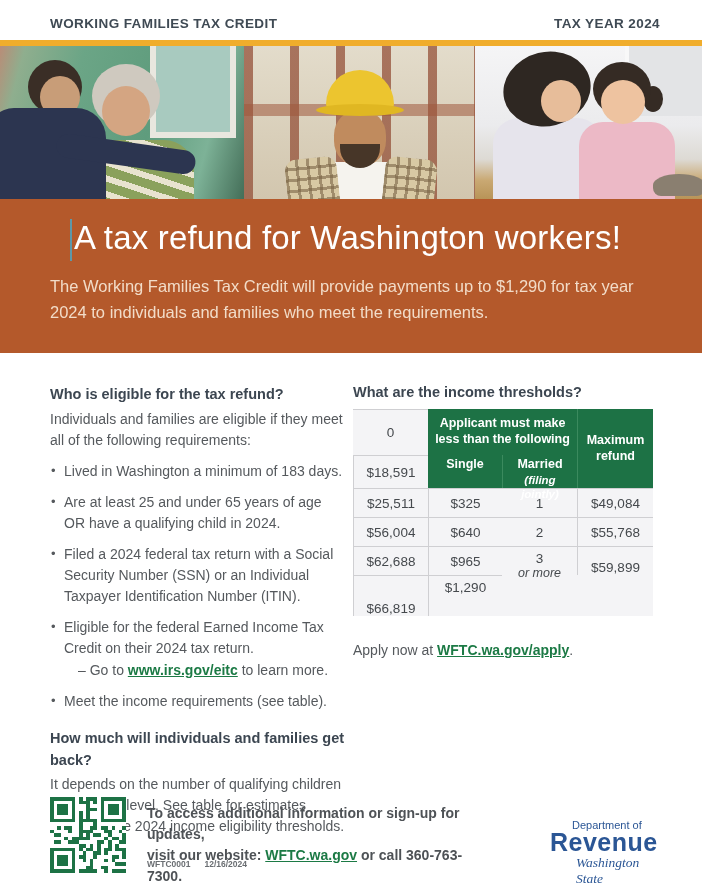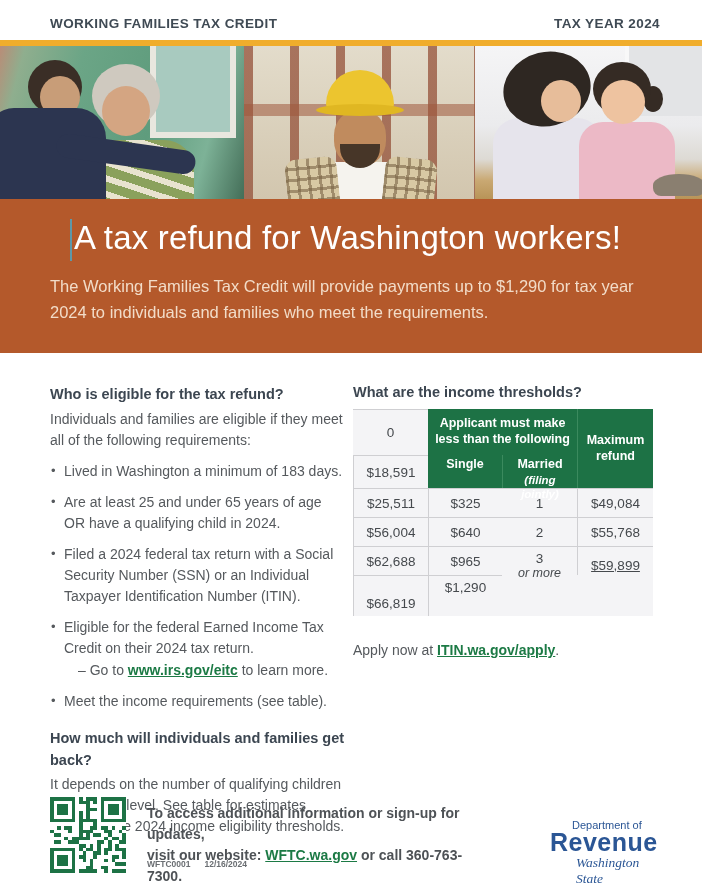--- a/index.html
+++ b/index.html
@@ -243,31 +243,31 @@
             <span>$62,688</span>
           </div>
         <div class="bc c4">
             <span>$965</span>
           </div>
 
         <div class="bc c1" style="justify-content:flex-start;padding-top:4px;">
           <span>3</span>
           <span class="note">or more</span>
         </div>
-        <div class="bc c2" style="justify-content:center;padding-top:8px;text-decoration:underline;">
+        <div class="bc c2" style="justify-content:flex-end;padding-top:8px;">
             <span>$59,899</span>
           </div>
-        <div class="bc c3" style="justify-content:center;padding-top:14px;">
+        <div class="bc c3" style="justify-content:flex-end;padding-top:14px;">
             <span>$66,819</span>
           </div>
         <div class="bc c4" style="justify-content:flex-start;padding-top:4px;">
             <span>$1,290</span>
           </div>
       </div>
-      <div class="apply"><span>Apply now at </span><a class="grn">ITIN.wa.gov/apply</a><span>.</span></div>
+      <div class="apply"><span>Apply now at </span><a class="grn">WFTC.wa.gov/apply</a><span>.</span></div>
     </div>
   </div>
 
   <div class="footer">
     <div class="qr" id="qr">
         <span class="on"></span>
         <span class="on"></span>
         <span class="on"></span>
         <span class="on"></span>
         <span class="on"></span>

